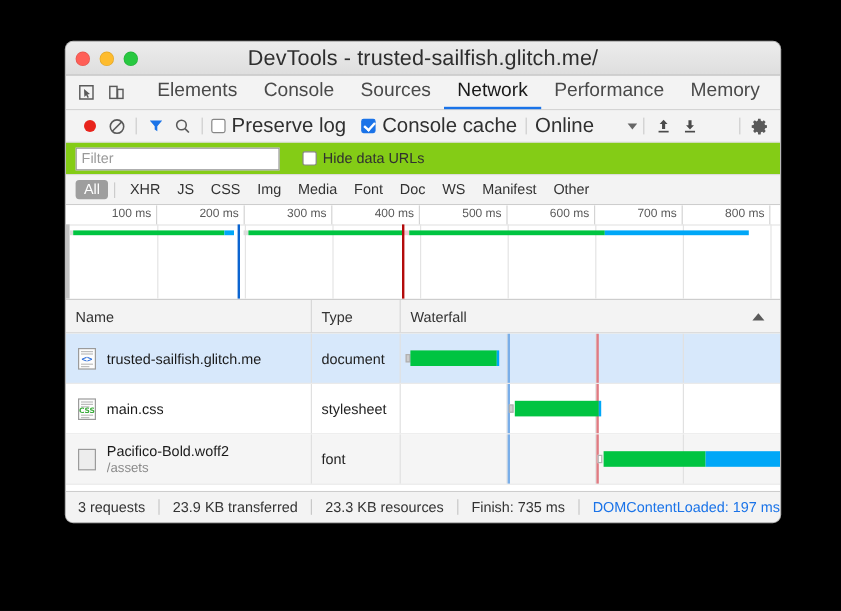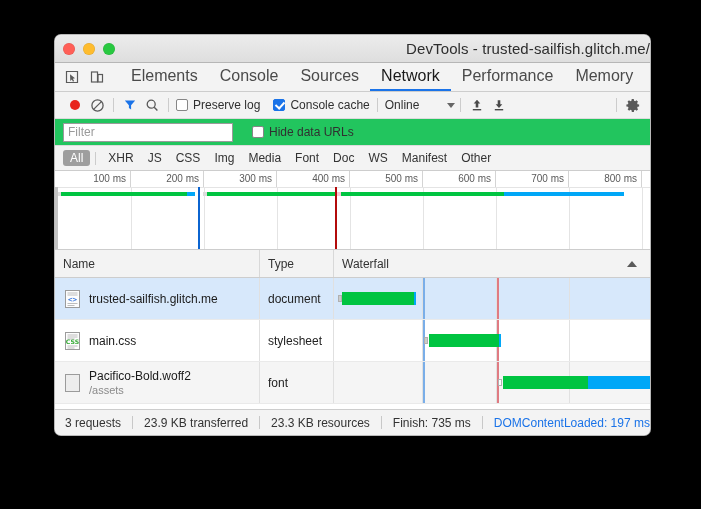--- a/index.html
+++ b/index.html
@@ -53,22 +53,22 @@
   .light {
     width: 12px; height: 12px;
     border-radius: 50%;
     display: block;
   }
   .light.red { background: #ff5f57; box-shadow: inset 0 0 0 .5px rgba(0,0,0,.12); }
   .light.yellow { background: #febc2e; box-shadow: inset 0 0 0 .5px rgba(0,0,0,.12); }
   .light.green { background: #28c840; box-shadow: inset 0 0 0 .5px rgba(0,0,0,.12); }
   .window-title {
     flex: 1;
-    text-align: right;
-    font-size: 15px;
+    text-align: center;
+    font-size: 18px;
     color: #2e2e2e;
     letter-spacing: .1px;
   }
 
   
   .tabbar {
     height: 28px;
     min-height: 28px;
     background: #f3f3f3;
     border-bottom: 1px solid #cdcdcd;
@@ -132,21 +132,21 @@
   
   .nettoolbar {
     height: 26px;
     min-height: 26px;
     background: #f3f3f3;
     border-bottom: 1px solid #dcdcdc;
     display: flex;
     align-items: center;
     padding: 0 6px 0 9px;
     gap: 0;
-    font-size: 12px;
+    font-size: 17px;
   }
   .nt-btn {
     width: 22px; height: 20px;
     display: flex; align-items: center; justify-content: center;
     cursor: pointer;
   }
   .vsep { width: 1px; height: 14px; background: #ccc; margin: 0 5px; }
   .cb-wrap {
     display: flex; align-items: center; gap: 5px;
     cursor: pointer; white-space: nowrap;
@@ -188,21 +188,21 @@
     border-left: 4px solid transparent;
     border-right: 4px solid transparent;
     border-top: 5px solid #666;
   }
   .spacer { flex: 1; }
 
   
   .filterrow {
     height: 26px;
     min-height: 26px;
-    background: #22c55e;
+    background: #84cc16;
     border-bottom: 1px solid #dcdcdc;
     display: flex;
     align-items: center;
     padding: 0 8px;
     font-size: 12px;
   }
   .filter-input {
     width: 170px;
     height: 19px;
     border: 1px solid #9a9a9a;

